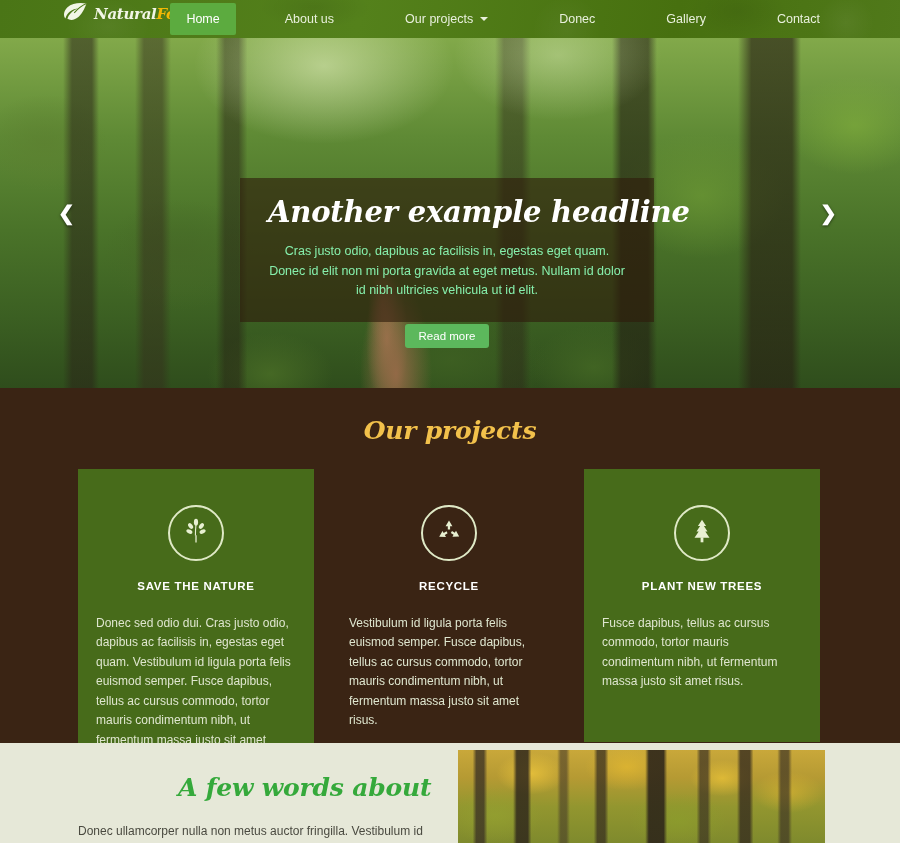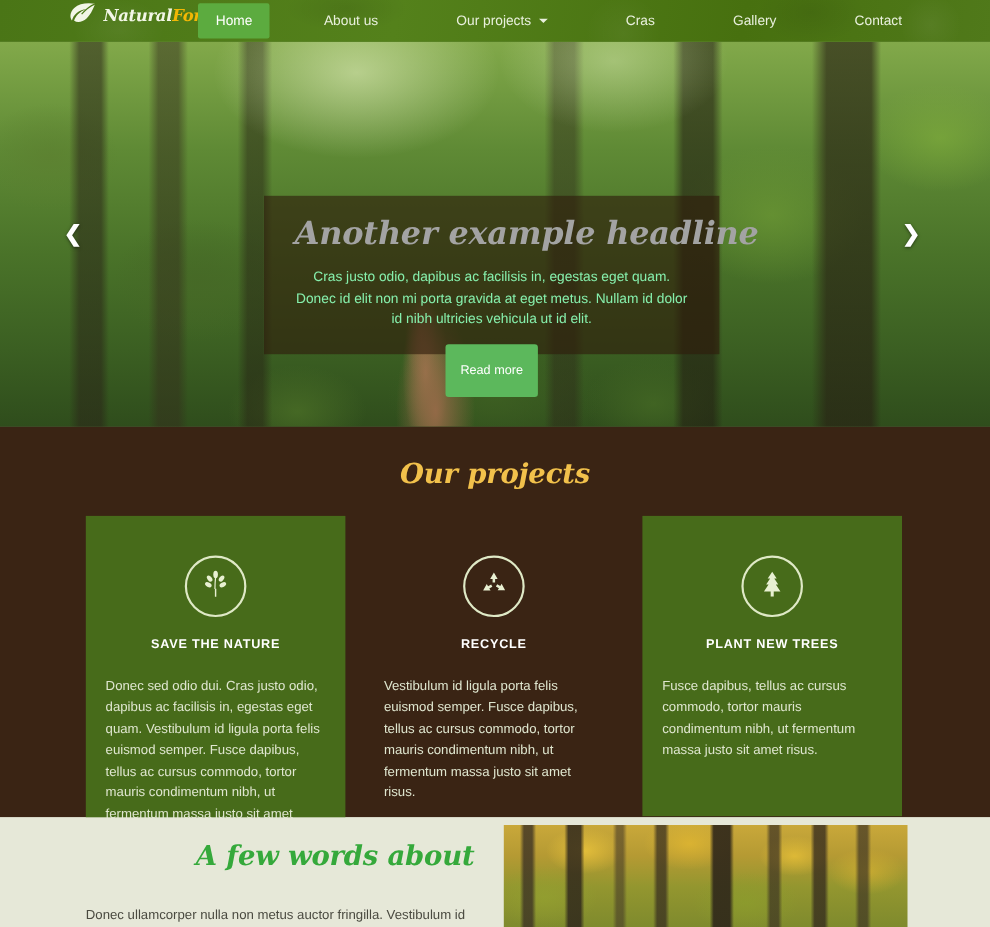--- a/index.html
+++ b/index.html
@@ -137,38 +137,38 @@
     background: rgba(46,28,12,.62);
     text-align: center;
     padding: 18px 28px 0;
     z-index: 5;
   }
   .hero-title {
     font-family: "DejaVu Serif", serif;
     font-style: italic;
     font-weight: bold;
     font-size: 29px;
-    color: #a3a3a3;
+    color: #ffffff;
     line-height: 1.15;
     letter-spacing: -.2px;
     white-space: nowrap;
   }
   .hero-sub {
     margin-top: 13px;
     font-size: 12.5px;
     color: #86efac;
     line-height: 1.55;
   }
   .btn-readmore {
     display: inline-block;
-    margin-top: 13px;
+    margin-top: 24px;
     background: #5cb85c;
     color: #ffffff;
     font-size: 11.5px;
-    padding: 18px 14px;
+    padding: 6px 14px;
     border: none;
     border-radius: 3px;
     cursor: pointer;
     font-family: "Liberation Sans", sans-serif;
   }
 
   
   .projects {
     position: relative;
     background: #3a2414;
@@ -224,21 +224,21 @@
 
   
   .about {
     position: relative;
     background: #e6e8d8;
     height: 100px;
     overflow: hidden;
   }
   .about-title {
     position: absolute;
-    left: 178px; top: 20px;
+    left: 178px; top: 30px;
     font-family: "DejaVu Serif", serif;
     font-style: italic;
     font-weight: bold;
     font-size: 25px;
     color: #35a93b;
     letter-spacing: -.2px;
   }
   .about-text {
     position: absolute;
     left: 78px; top: 822px;
@@ -295,21 +295,21 @@
         <span>Home</span>
       </div>
       <div class="nav-item">
         <span>About us</span>
       </div>
       <div class="nav-item">
         <span>Our projects</span>
         <span class="caret"></span>
       </div>
       <div class="nav-item">
-        <span>Cras</span>
+        <span>Donec</span>
       </div>
       <div class="nav-item">
         <span>Gallery</span>
       </div>
       <div class="nav-item">
         <span>Contact</span>
       </div>
     </div>
   </div>
 

